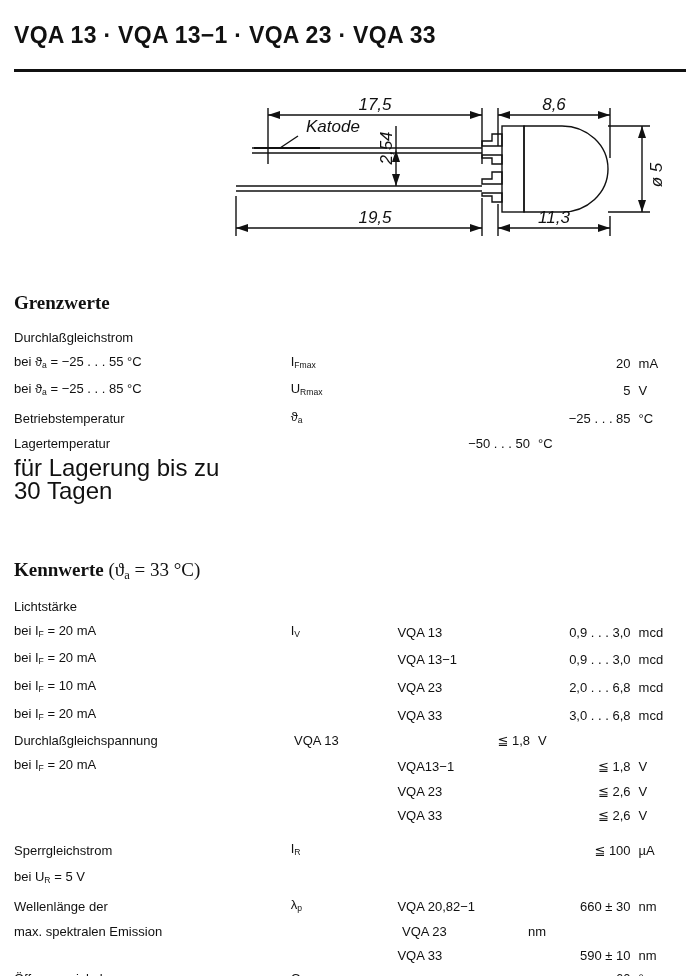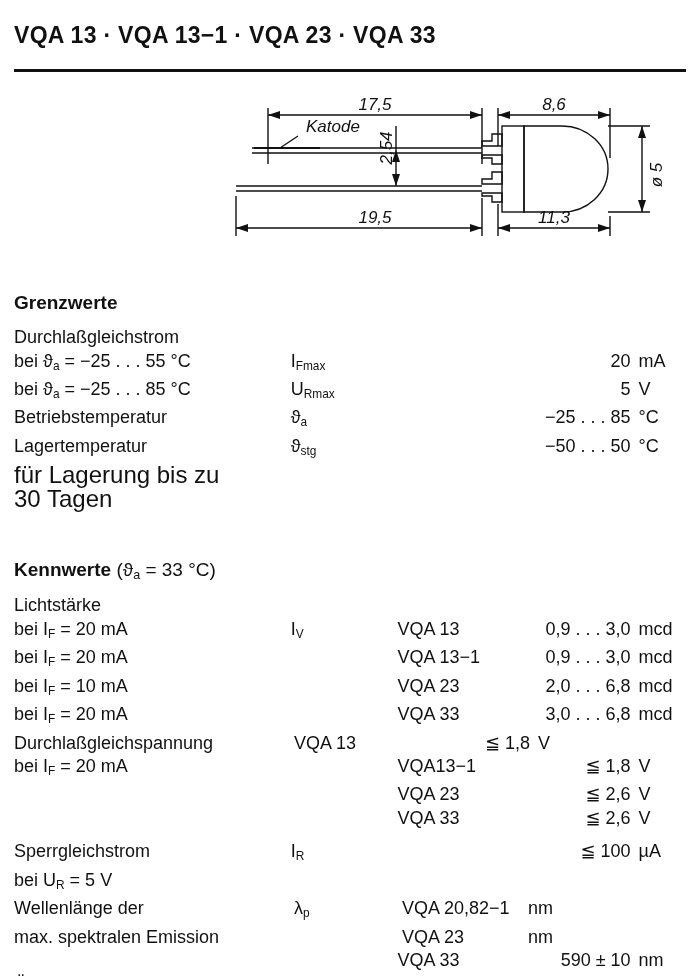--- a/index.html
+++ b/index.html
@@ -46,30 +46,31 @@
     left: 210px;
     top: 72px;
     width: 470px;
     height: 185px;
   }
   .drawing svg { display: block; }
   
   .section-head {
     font-size: 19px;
     font-weight: bold;
+    font-family: Liberation Serif, serif;
   }
   .block {
     position: absolute;
     left: 14px;
     width: 672px;
   }
   .row {
     display: flex;
-    align-items: flex-start;
-    font-size: 18px;
+    align-items: center;
+    font-size: 13px;
     line-height: 23.5px;
     white-space: nowrap;
   }
   .c-desc { width: 280px; }
   .c-sym  { width: 108px; }
   .c-typ  { width: 118px; }
   .c-val  { width: 118px; text-align: right; }
   .c-unit { width: 48px; text-align: left; padding-left: 8px; }
   .sub {
     font-size: 0.66em;
@@ -196,21 +197,20 @@
     <div class="row">
       <span class="c-desc">Betriebstemperatur</span>
       <span class="c-sym"><span>ϑ</span><span class="sub">a</span></span>
       <span class="c-typ"></span>
       <span class="c-val">−25 . . . 85</span>
       <span class="c-unit">°C</span>
     </div>
 
     <div class="row">
       <span class="c-desc">Lagertemperatur</span>
-      <span class="c-sym"><span>ϑ</span><span class="sub">stg</span></span>
       <span class="c-typ"></span>
       <span class="c-val">−50 . . . 50</span>
       <span class="c-unit">°C</span>
     </div>
 
     <div class="small-note">für Lagerung bis zu</div>
     <div class="small-note">30 Tagen</div>
   </div>
 
   <div class="block" style="top: 545px;">
@@ -293,20 +293,21 @@
       <span class="c-unit">µA</span>
     </div>
     <div class="row">
       <span class="c-desc"><span>bei U</span><span class="sub">R</span><span> = 5 V</span></span>
     </div>
 
     <div class="row">
       <span class="c-desc">Wellenlänge der</span>
       <span class="c-sym"><span>λ</span><span class="sub">p</span></span>
       <span class="c-typ">VQA 20,82−1</span>
+      <span class="c-val">660 ± 30</span>
       <span class="c-unit">nm</span>
     </div>
     <div class="row">
       <span class="c-desc">max. spektralen Emission</span>
       <span class="c-sym"></span>
       <span class="c-typ">VQA 23</span>
       <span class="c-unit">nm</span>
     </div>
     <div class="row">
       <span class="c-desc"></span>

